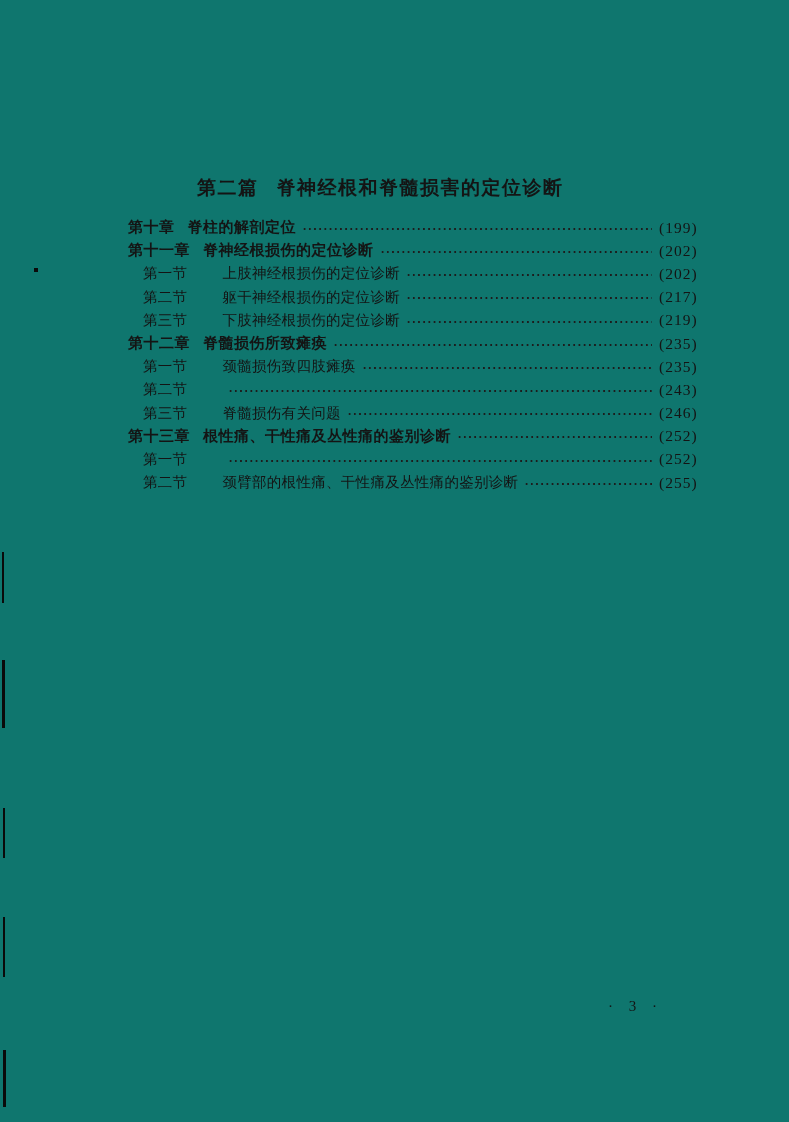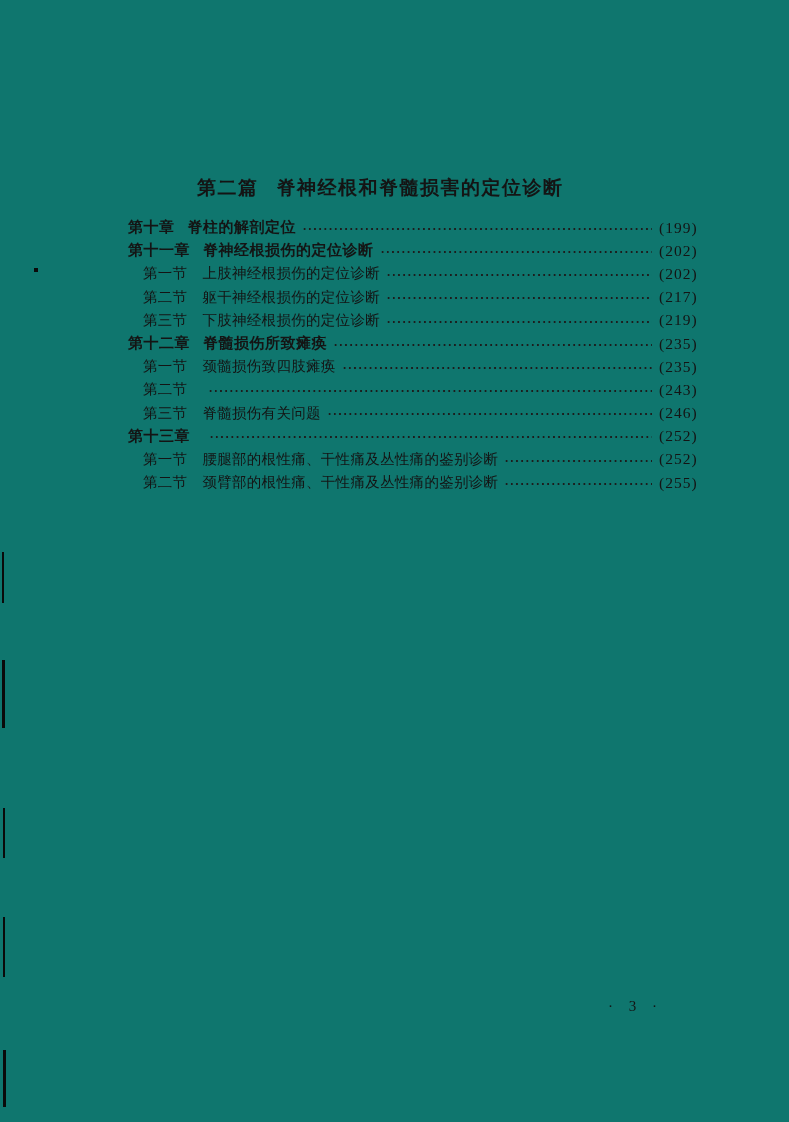--- a/index.html
+++ b/index.html
@@ -29,21 +29,21 @@
     display:flex;
     align-items:center;
     height:23.2px;
     white-space:nowrap;
   }
   .toc-row .label{flex:none;}
   .toc-row .title{flex:none;}
   .toc-row.chapter{font-weight:bold;font-size:15px;letter-spacing:0.5px;}
   .toc-row.chapter .label{margin-right:13px;}
   .toc-row.section{font-weight:normal;font-size:14.5px;padding-left:15px;letter-spacing:0.3px;}
-  .toc-row.section .label{margin-right:15px;}
+  .toc-row.section .label{margin-right:35px;}
   .leader{
     flex:1;
     align-self:stretch;
     margin:0 7px 0 6px;
     background-image:radial-gradient(circle, #1c1c1c 1.05px, rgba(0,0,0,0) 1.4px);
     background-size:5.2px 8px;
     background-repeat:repeat-x;
     background-position:left 58%;
     min-width:12px;
   }
@@ -138,27 +138,27 @@
 
     <div class="toc-row section">
       <span class="label">第三节</span>
       <span class="title">脊髓损伤有关问题</span>
       <span class="leader"></span>
       <span class="pageno">(246)</span>
     </div>
 
     <div class="toc-row chapter">
       <span class="label">第十三章</span>
+      <span class="title">根性痛、干性痛及丛性痛的鉴别诊断</span>
       <span class="leader"></span>
       <span class="pageno">(252)</span>
     </div>
 
     <div class="toc-row section">
       <span class="label">第一节</span>
-      <span class="title">腰腿部的根性痛、干性痛及丛性痛的鉴别诊断</span>
       <span class="leader"></span>
       <span class="pageno">(252)</span>
     </div>
 
     <div class="toc-row section">
       <span class="label">第二节</span>
       <span class="title">颈臂部的根性痛、干性痛及丛性痛的鉴别诊断</span>
       <span class="leader"></span>
       <span class="pageno">(255)</span>
     </div>

